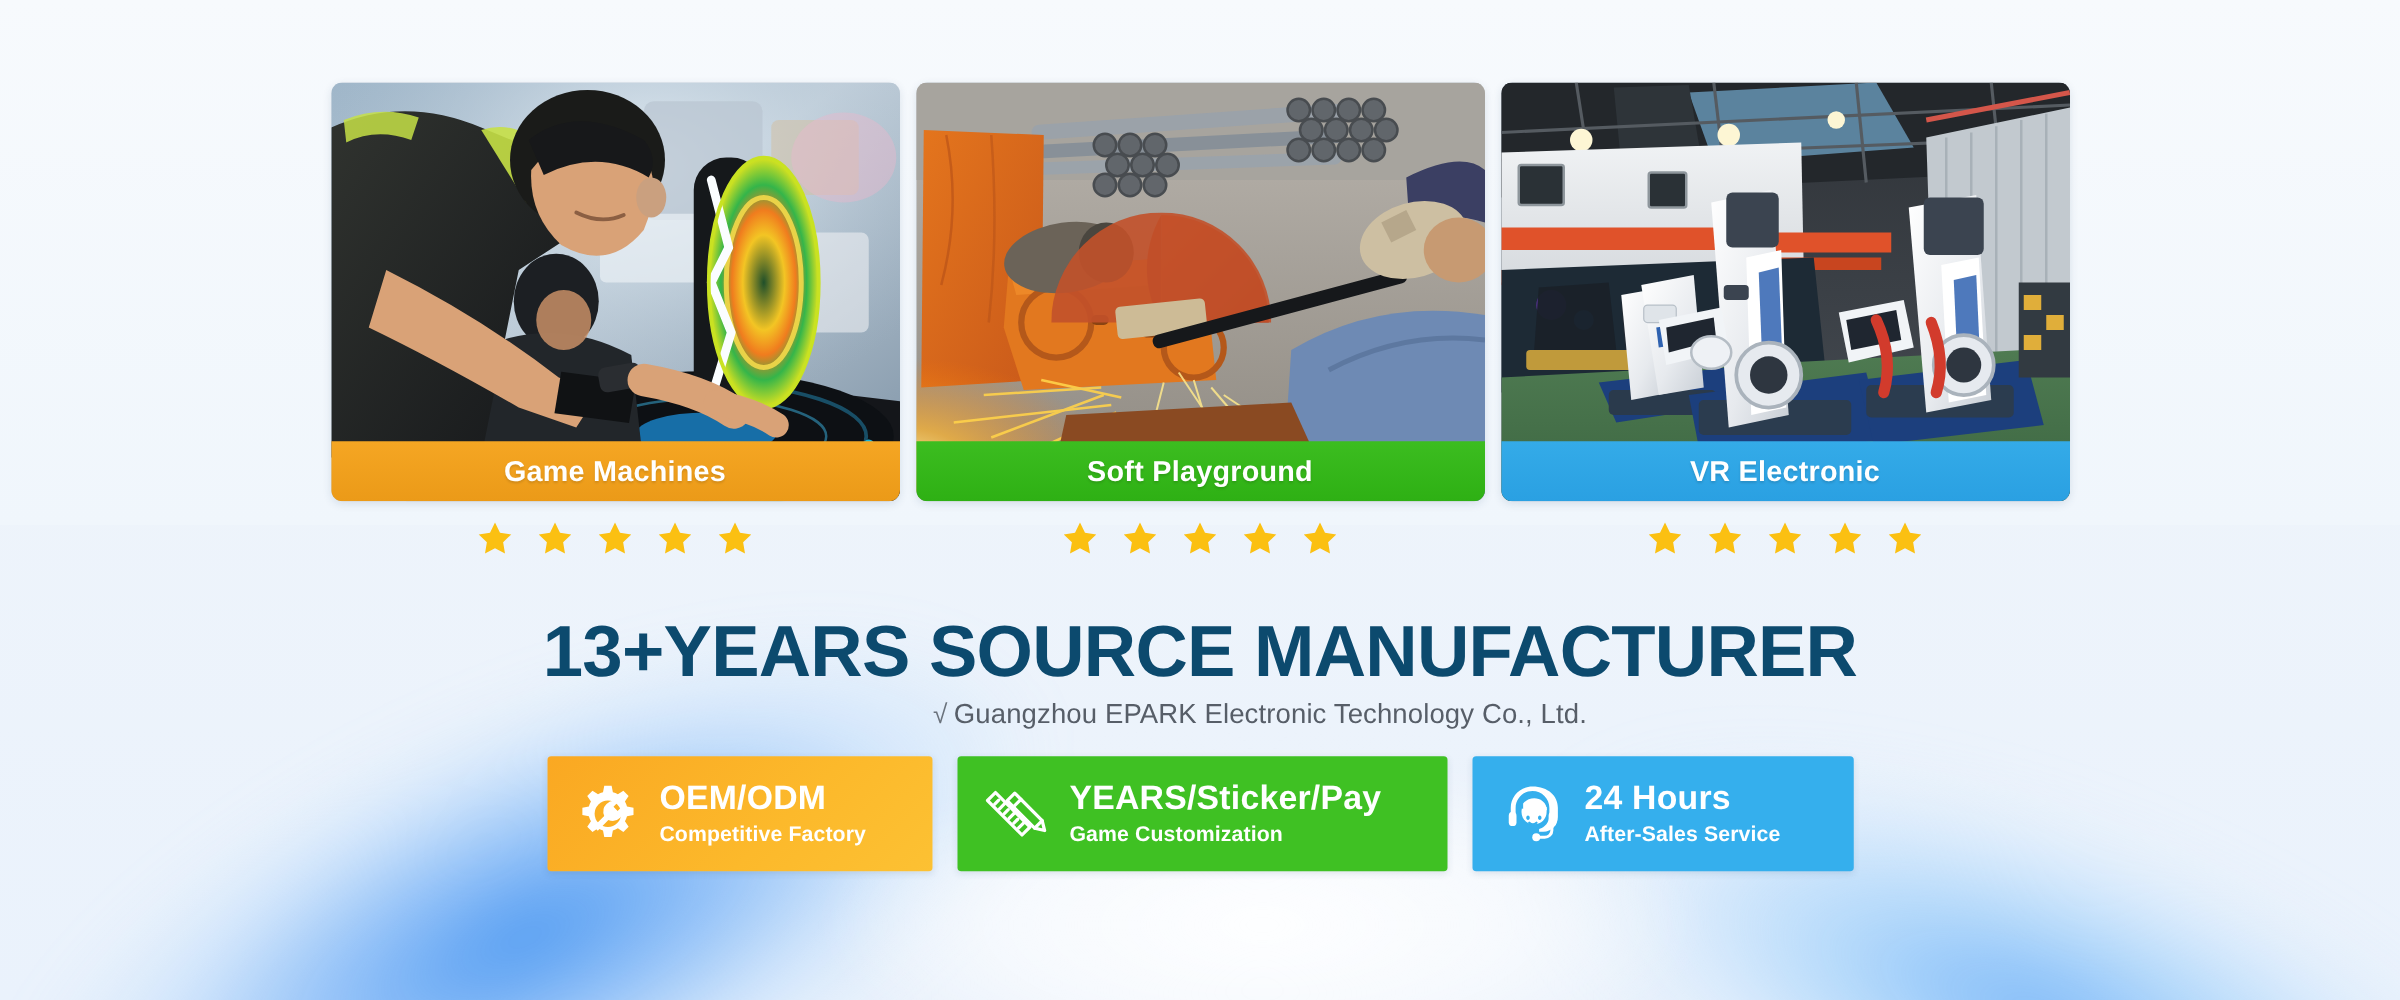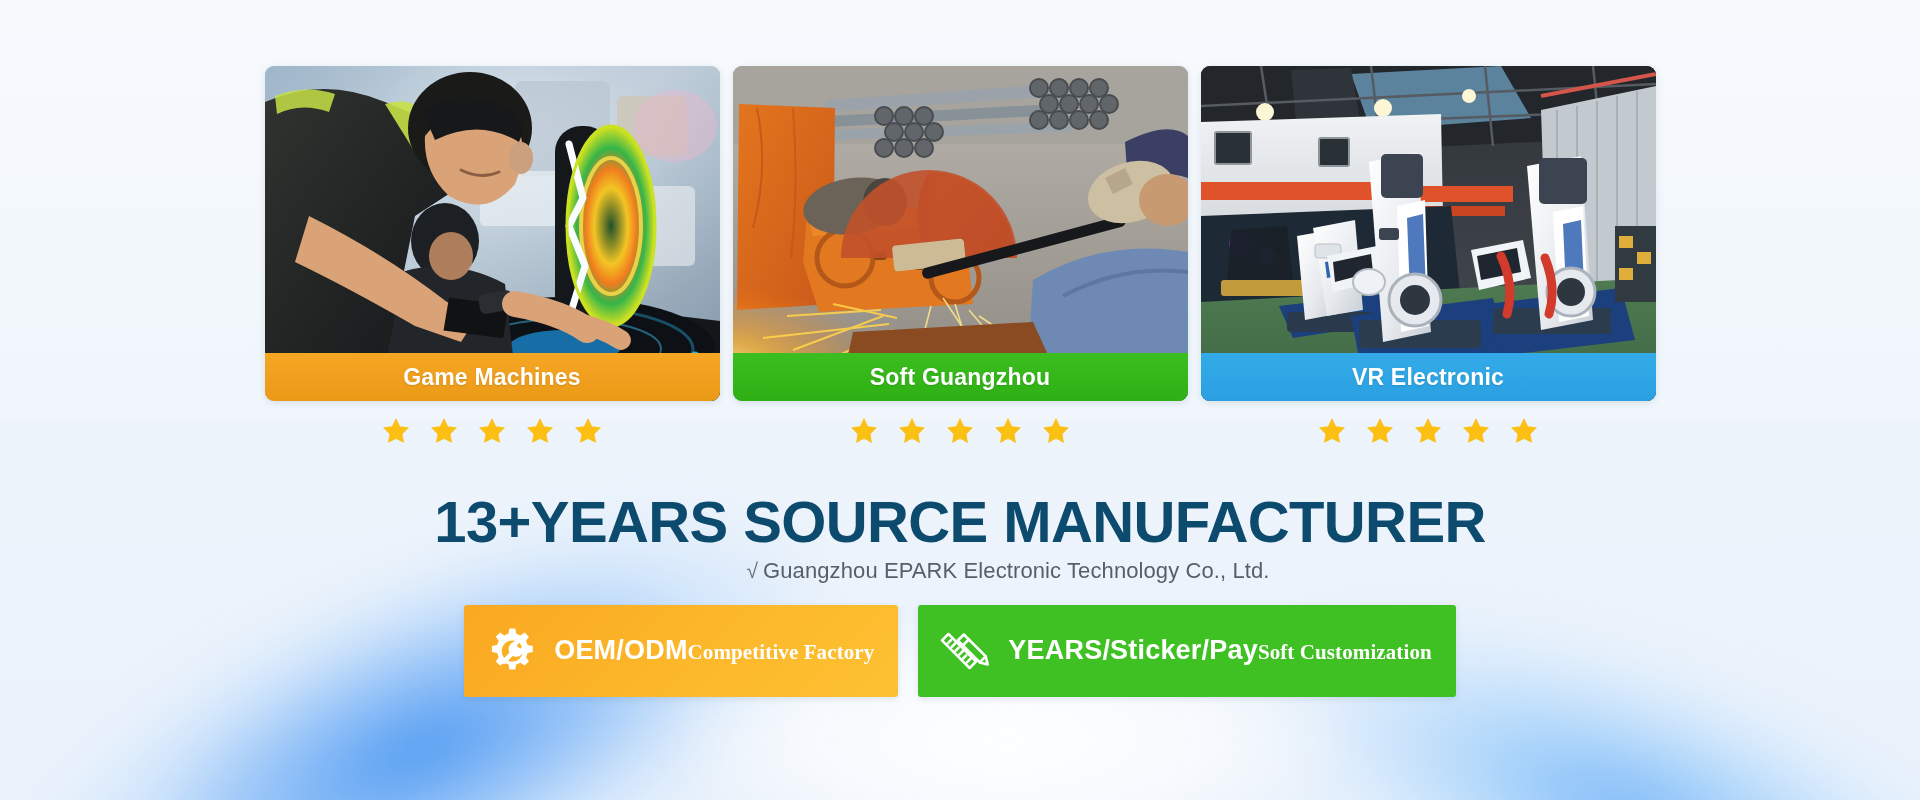--- a/index.html
+++ b/index.html
@@ -102,23 +102,23 @@
     padding:0 24px 0 22px;
     border-radius:3px;
     color:#fff;
     box-shadow:0 2px 6px rgba(40,70,110,.12);
   }
   .badge-orange { background:linear-gradient(135deg,#faa822 0%, #fcb92b 60%, #fcc133 100%); min-width:308px; }
   .badge-green  { background:#3fc123; min-width:392px; }
   .badge-blue   { background:#35afed; min-width:305px; }
   .badge-icon { width:52px; height:52px; flex:0 0 52px; }
   .badge-icon svg { display:block; width:52px; height:52px; }
-  .badge-text { display:flex; flex-direction:row; justify-content:center; }
+  .badge-text { display:flex; flex-direction:column; justify-content:center; }
   .badge-title { font-size:27px; font-weight:bold; line-height:1.1; letter-spacing:.2px; }
-  .badge-sub { font-size:21px; font-weight:bold; margin-top:4px; letter-spacing:.1px;font-family:Liberation Serif, serif; }
+  .badge-sub { font-size:17px; font-weight:bold; margin-top:4px; letter-spacing:.1px; }
 </style>
 </head>
 <body>
 
 <div id="bg">
   <div class="wash-base"></div>
   <div class="wash-top"></div>
   <div class="wash-blue-left"></div>
   <div class="wash-blue-right"></div>
   <div class="wash-white-center"></div>
@@ -327,21 +327,21 @@
                 <path d="M222 238 L246 318"></path>
                 <path d="M198 240 L178 318"></path>
               <path d="M236 244 L284 300"></path>
                 <path d="M246 250 L300 286"></path>
             </g>
 
             <path d="M120 266 L300 256 L320 300 L110 312 Z" fill="#8a4a22"></path>
             <path d="M250 290 L420 300 L420 335 L236 335 Z" fill="#7b411f"></path>
           </svg>
         </div>
-        <div class="caption cap-green">Soft Guangzhou</div>
+        <div class="caption cap-green">Soft Playground</div>
       </div>
       <div class="stars">
         <span class="star"><svg viewBox="0 0 24 24">
               <path d="M12 1.6l3.2 6.6 7.2 1-5.2 5.1 1.2 7.2L12 18.1 5.6 21.5l1.2-7.2L1.6 9.2l7.2-1z" fill="#fbc012"></path>
             </svg></span>
         <span class="star"><svg viewBox="0 0 24 24">
               <path d="M12 1.6l3.2 6.6 7.2 1-5.2 5.1 1.2 7.2L12 18.1 5.6 21.5l1.2-7.2L1.6 9.2l7.2-1z" fill="#fbc012"></path>
             </svg></span>
         <span class="star"><svg viewBox="0 0 24 24">
               <path d="M12 1.6l3.2 6.6 7.2 1-5.2 5.1 1.2 7.2L12 18.1 5.6 21.5l1.2-7.2L1.6 9.2l7.2-1z" fill="#fbc012"></path>
@@ -525,20 +525,40 @@
             <path d="M14.5 6.5 L23.5 6.5 L23.5 45.5 L14.5 45.5 Z" transform="rotate(-45 19 26)"></path>
             <path d="M16.6 12.6 h4.4 M16.6 18 h6.6 M16.6 23.4 h4.4 M16.6 28.8 h6.6 M16.6 34.2 h4.4 M16.6 39.6 h6.6" transform="rotate(-45 19 26)"></path>
             <path d="M30 7 L38.5 7 L38.5 38 L34.25 45 L30 38 Z" transform="rotate(-45 34.2 26)"></path>
             <path d="M30 14 L38.5 14" transform="rotate(-45 34.2 26)"></path>
             <path d="M30 38 L38.5 38" transform="rotate(-45 34.2 26)"></path>
           </g>
         </svg>
       </span>
       <span class="badge-text">
         <span class="badge-title">YEARS/Sticker/Pay</span>
-        <span class="badge-sub">Soft Customization</span>
+        <span class="badge-sub">Game Customization</span>
       </span>
     </div>
 
+    <div class="badge badge-blue">
+      <span class="badge-icon">
+        <svg viewBox="0 0 52 52">
+          <path fill="#ffffff" d="M26 5.5c-10 0-18 7.6-18 17v6.2h4.6V22.5c0-7.4 6-13.2 13.4-13.2s13.4 5.8 13.4 13.2v7.1c0 5.3-3.3 8.3-7.4 9.6v1.7h-6.7v4.1h8.4c6.9 0 12.3-5.4 12.3-12.4v-5.1c0-9.4-8-17-20-17z" opacity="0"></path>
+          <path fill="#ffffff" d="M26 4.2c-9.6 0-17.4 7.6-17.4 17v4.2h3.9v-4c0-7.6 6.1-13.6 13.5-13.6s13.5 6 13.5 13.6v5.8c0 5.8-3.6 9.6-8.2 11v2.1h3.3c6.6 0 11.7-5.2 11.7-11.8v-7.3c0-9.4-7.8-17-20.3-17z"></path>
+          <path fill="#ffffff" d="M18.5 17.8c3.6-4.6 11-5.6 15.6-1.9 2.3 1.8 3.3 4.2 3.5 7.3-2.5-.2-4.8-1-6.6-2.6-2 2.4-5 4-8.4 4.3-1.5.1-2.9 0-4.1-.4z"></path>
+          <path fill="#ffffff" d="M17.2 24.6c0-1 .1-1.9.3-2.8 1.3.4 2.8.5 4.4.4 3.5-.3 6.6-1.9 8.7-4.4 1.9 1.6 4.2 2.5 6.7 2.7v4.1c0 5.4-4.4 9.8-9.8 9.8h-.7c-5.3 0-9.6-4.4-9.6-9.8z"></path>
+          <path fill="#35afed" d="M22.4 27.4c.8 0 1.4.8 1.4 1.8s-.6 1.8-1.4 1.8-1.4-.8-1.4-1.8.6-1.8 1.4-1.8zm9.4 0c.8 0 1.4.8 1.4 1.8s-.6 1.8-1.4 1.8-1.4-.8-1.4-1.8.6-1.8 1.4-1.8z"></path>
+          <path fill="none" stroke="#35afed" stroke-width="1.8" stroke-linecap="round" d="M23.4 33.2c1.6 1.6 4.2 1.6 5.8 0"></path>
+          <rect x="7" y="24.4" width="6.2" height="11.4" rx="3.1" fill="#ffffff"></rect>
+          <rect x="38.9" y="24.4" width="6.2" height="11.4" rx="3.1" fill="#ffffff"></rect>
+          <path fill="none" stroke="#ffffff" stroke-width="2.4" stroke-linecap="round" d="M41.5 36.4v2.8c0 3.1-2.6 5.6-5.7 5.6h-5"></path>
+          <circle cx="29" cy="44.8" r="3.2" fill="#ffffff"></circle>
+        </svg>
+      </span>
+      <span class="badge-text">
+        <span class="badge-title">24 Hours</span>
+        <span class="badge-sub">After-Sales Service</span>
+      </span>
+    </div>
 
   </div>
 
 </div>
 
 </body></html>

